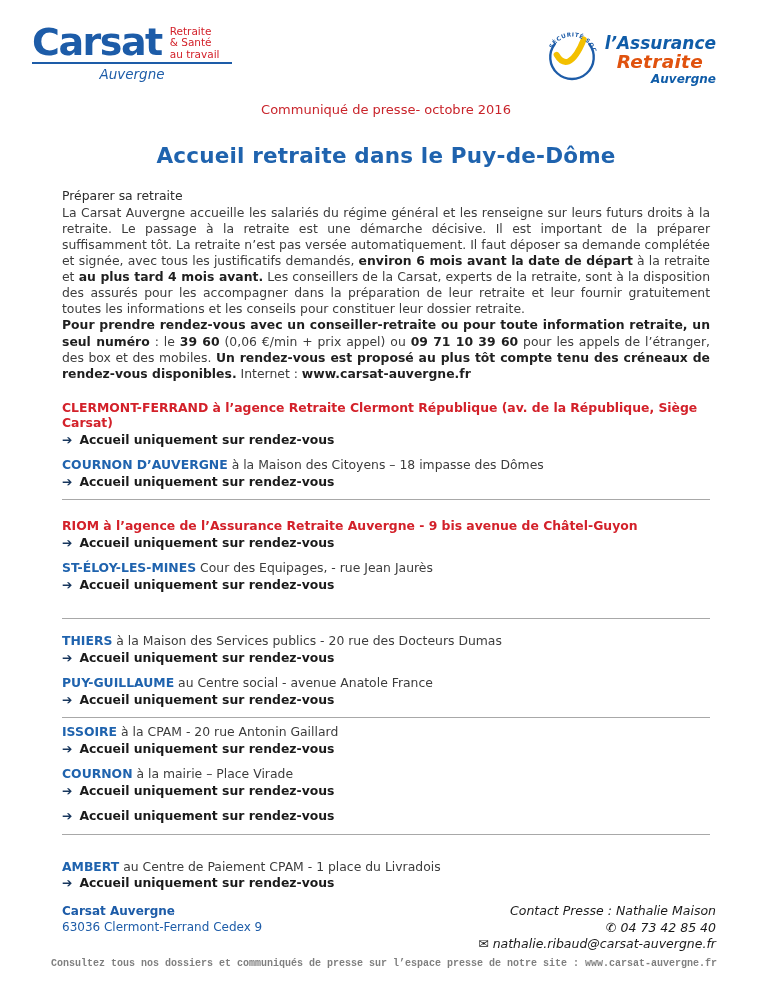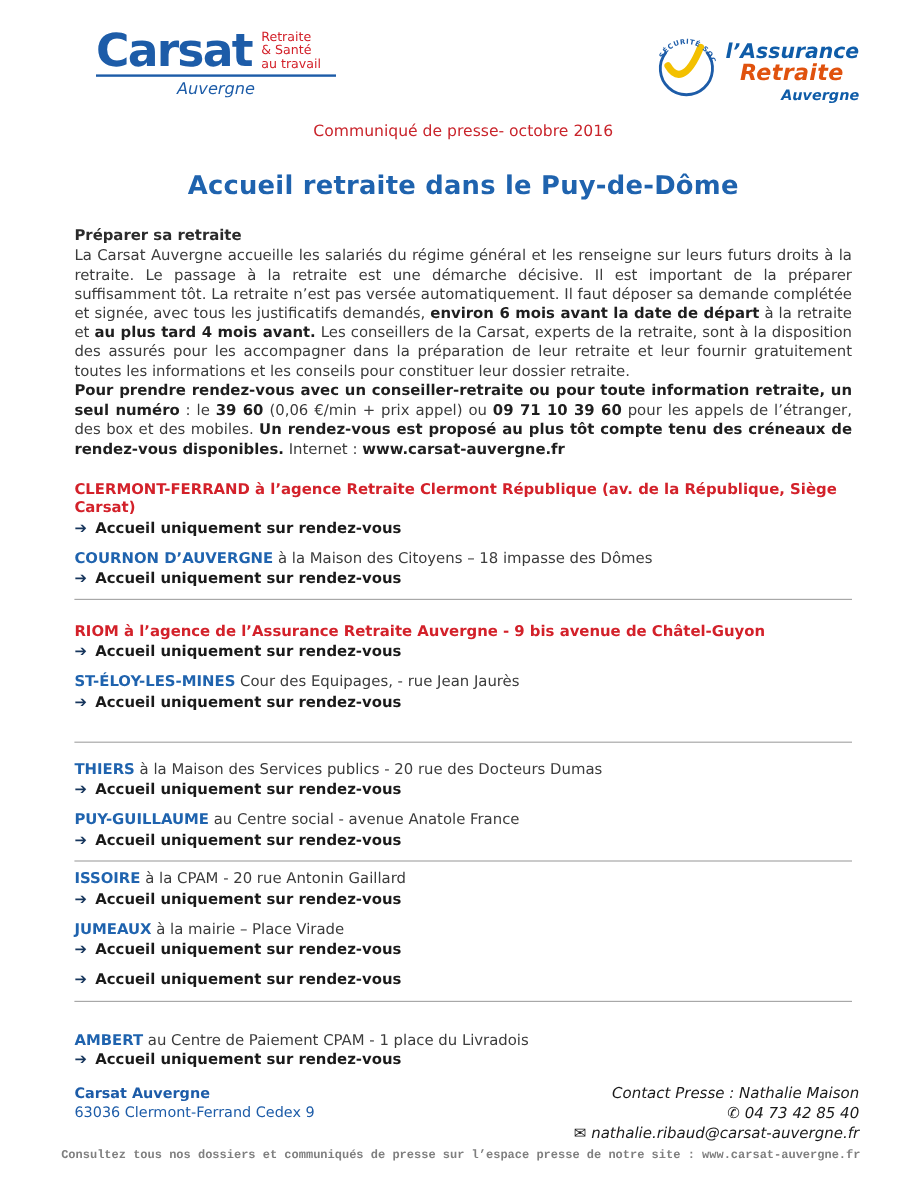--- a/index.html
+++ b/index.html
@@ -1,42 +1,42 @@
 <!DOCTYPE html>
 <html><head>
 <meta charset="utf-8">
 <style>
   * { margin:0; padding:0; box-sizing:border-box; }
   html,body { background:#ffffff; }
   body { font-family:"DejaVu Sans","Liberation Sans",sans-serif; }
   .page { width:768px; height:994px; position:relative; background:#fff; overflow:hidden; color:#3c3c3c; }
 
   
-  .top { display:flex; justify-content:space-between; align-items:flex-start; padding:24px 52px 0 80px; }
+  .top { display:flex; justify-content:space-between; align-items:flex-start; padding:24px 52px 0 32px; }
   .carsat-logo { width:200px; }
   .carsat-row { display:flex; align-items:flex-start; }
   .carsat-word { font-size:38px; font-weight:bold; color:#1d5ca8; letter-spacing:-1.5px; line-height:0.95; }
   .carsat-tag { display:flex; flex-direction:column; color:#d3212a; font-size:10.5px; line-height:1.08; margin-left:8px; padding-top:2px; }
   .carsat-rule { border-top:2px solid #1d5ca8; margin-top:2px; text-align:center; }
   .carsat-region { color:#1d5ca8; font-style:italic; font-size:13.5px; padding-top:2px; }
 
   .ar-logo { display:flex; align-items:flex-start; }
   .badge { width:58px; height:58px; flex:0 0 auto; }
   .ar-text { display:flex; flex-direction:column; padding-top:11px; margin-left:4px; }
   .ar-line1 { color:#0f5ca8; font-style:italic; font-weight:bold; font-size:17px; line-height:1; }
   .ar-line2 { color:#e0520e; font-weight:bold; font-style:italic; font-size:18.5px; line-height:1.05; margin-left:12px; letter-spacing:0.3px; }
   .ar-region { color:#0f5ca8; font-style:italic; font-weight:bold; font-size:12px; align-self:flex-end; margin-top:1px; }
 
   
   .content { padding:0 58px 0 62px; }
   .press-line { text-align:center; color:#c9242b; font-size:13px; margin-top:16px; }
   .title { text-align:center; color:#1f63ae; font-size:21.5px; font-weight:bold; margin-top:26px; letter-spacing:0.2px; }
 
   .intro { margin-top:20px; font-size:12.4px; line-height:1.3; color:#3c3c3c; }
-  .intro-heading { font-weight:bold; color:#2b2b2b; }
+  .intro-heading { font-weight:normal; color:#2b2b2b; }
   .para { text-align:justify; }
   .para b { color:#1f1f1f; }
 
   .locations { margin-top:18px; font-size:12.4px; line-height:1.25; }
   .entry { margin-bottom:10px; }
   .city { font-weight:bold; }
   .blue { color:#1f63ae; }
   .redtxt { color:#d3212a; font-weight:bold; }
   .rest { color:#3c3c3c; }
   .boldblack { color:#1f1f1f; font-weight:bold; }
@@ -145,21 +145,21 @@
       </div>
 
       <hr class="divider d3">
 
       <div class="entry">
         <p class="loc"><b class="city blue">ISSOIRE</b><span class="rest"> à la CPAM - 20 rue Antonin Gaillard</span></p>
         <p class="rdv"><span class="arrow">➔</span><span class="rdv-text">Accueil uniquement sur rendez-vous</span></p>
       </div>
 
       <div class="entry">
-        <p class="loc"><b class="city blue">JUMEAUX</b><span class="rest"> à la mairie – Place Virade</span></p>
+        <p class="loc"><b class="city blue">COURNON</b><span class="rest"> à la mairie – Place Virade</span></p>
         <p class="rdv"><span class="arrow">➔</span><span class="rdv-text">Accueil uniquement sur rendez-vous</span></p>
       </div>
 
       <div class="entry">
         <p class="rdv"><span class="arrow">➔</span><span class="rdv-text">Accueil uniquement sur rendez-vous</span></p>
       </div>
 
       <hr class="divider d4">
 
       <div class="entry">

